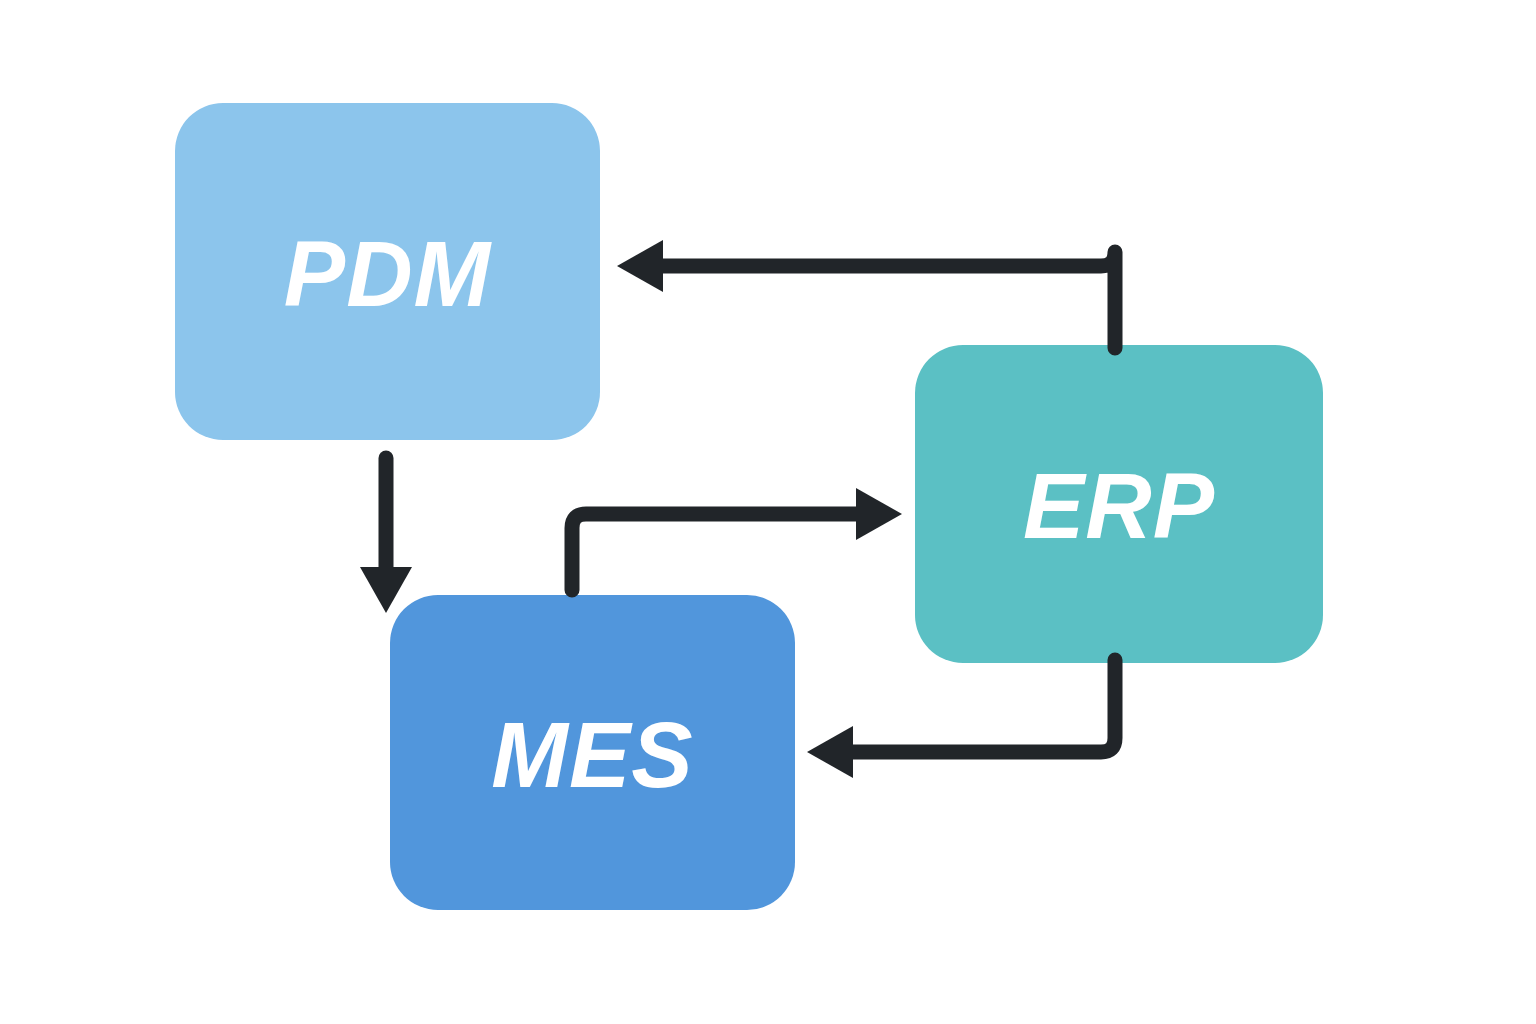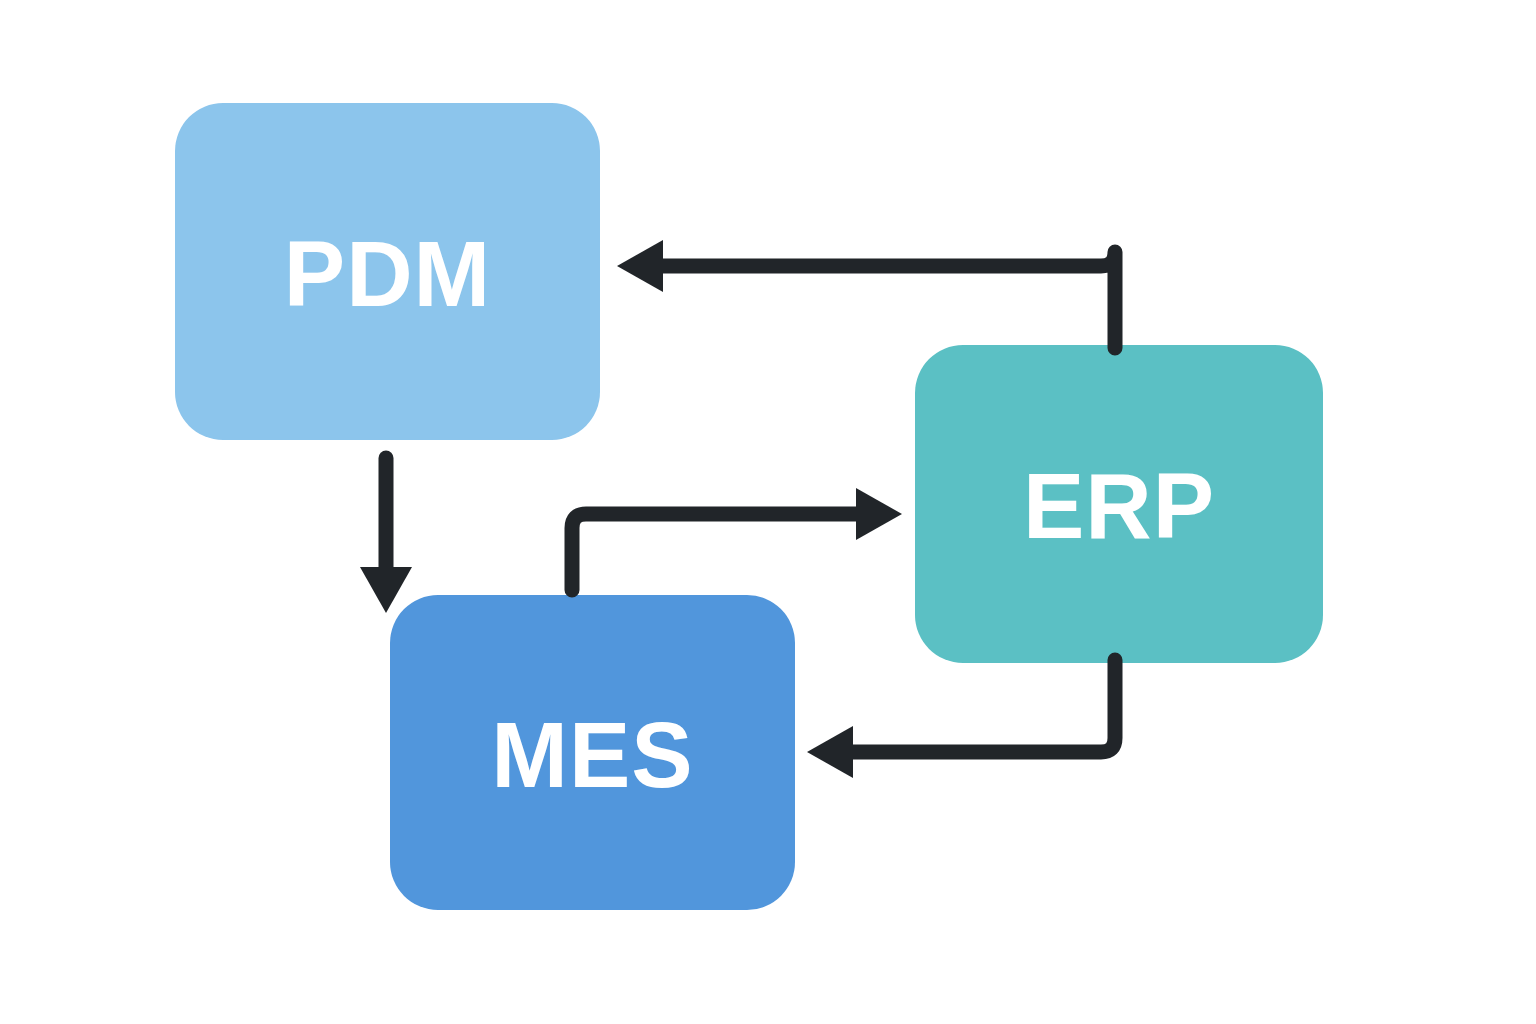--- a/index.html
+++ b/index.html
@@ -12,20 +12,21 @@
     width: 1536px;
     height: 1024px;
     overflow: hidden;
     font-family: "Liberation Sans", "DejaVu Sans", sans-serif;
   }
   #canvas {
     position: relative;
     width: 1248px;
     height: 1024px;
     background: #ffffff;
+    font-style: italic;
   }
   #diagram-svg {
     position: absolute;
     left: 0;
     top: 0;
     width: 1536px;
     height: 1024px;
   }
   .node-label {
     font-family: "Liberation Sans", "DejaVu Sans", sans-serif;

